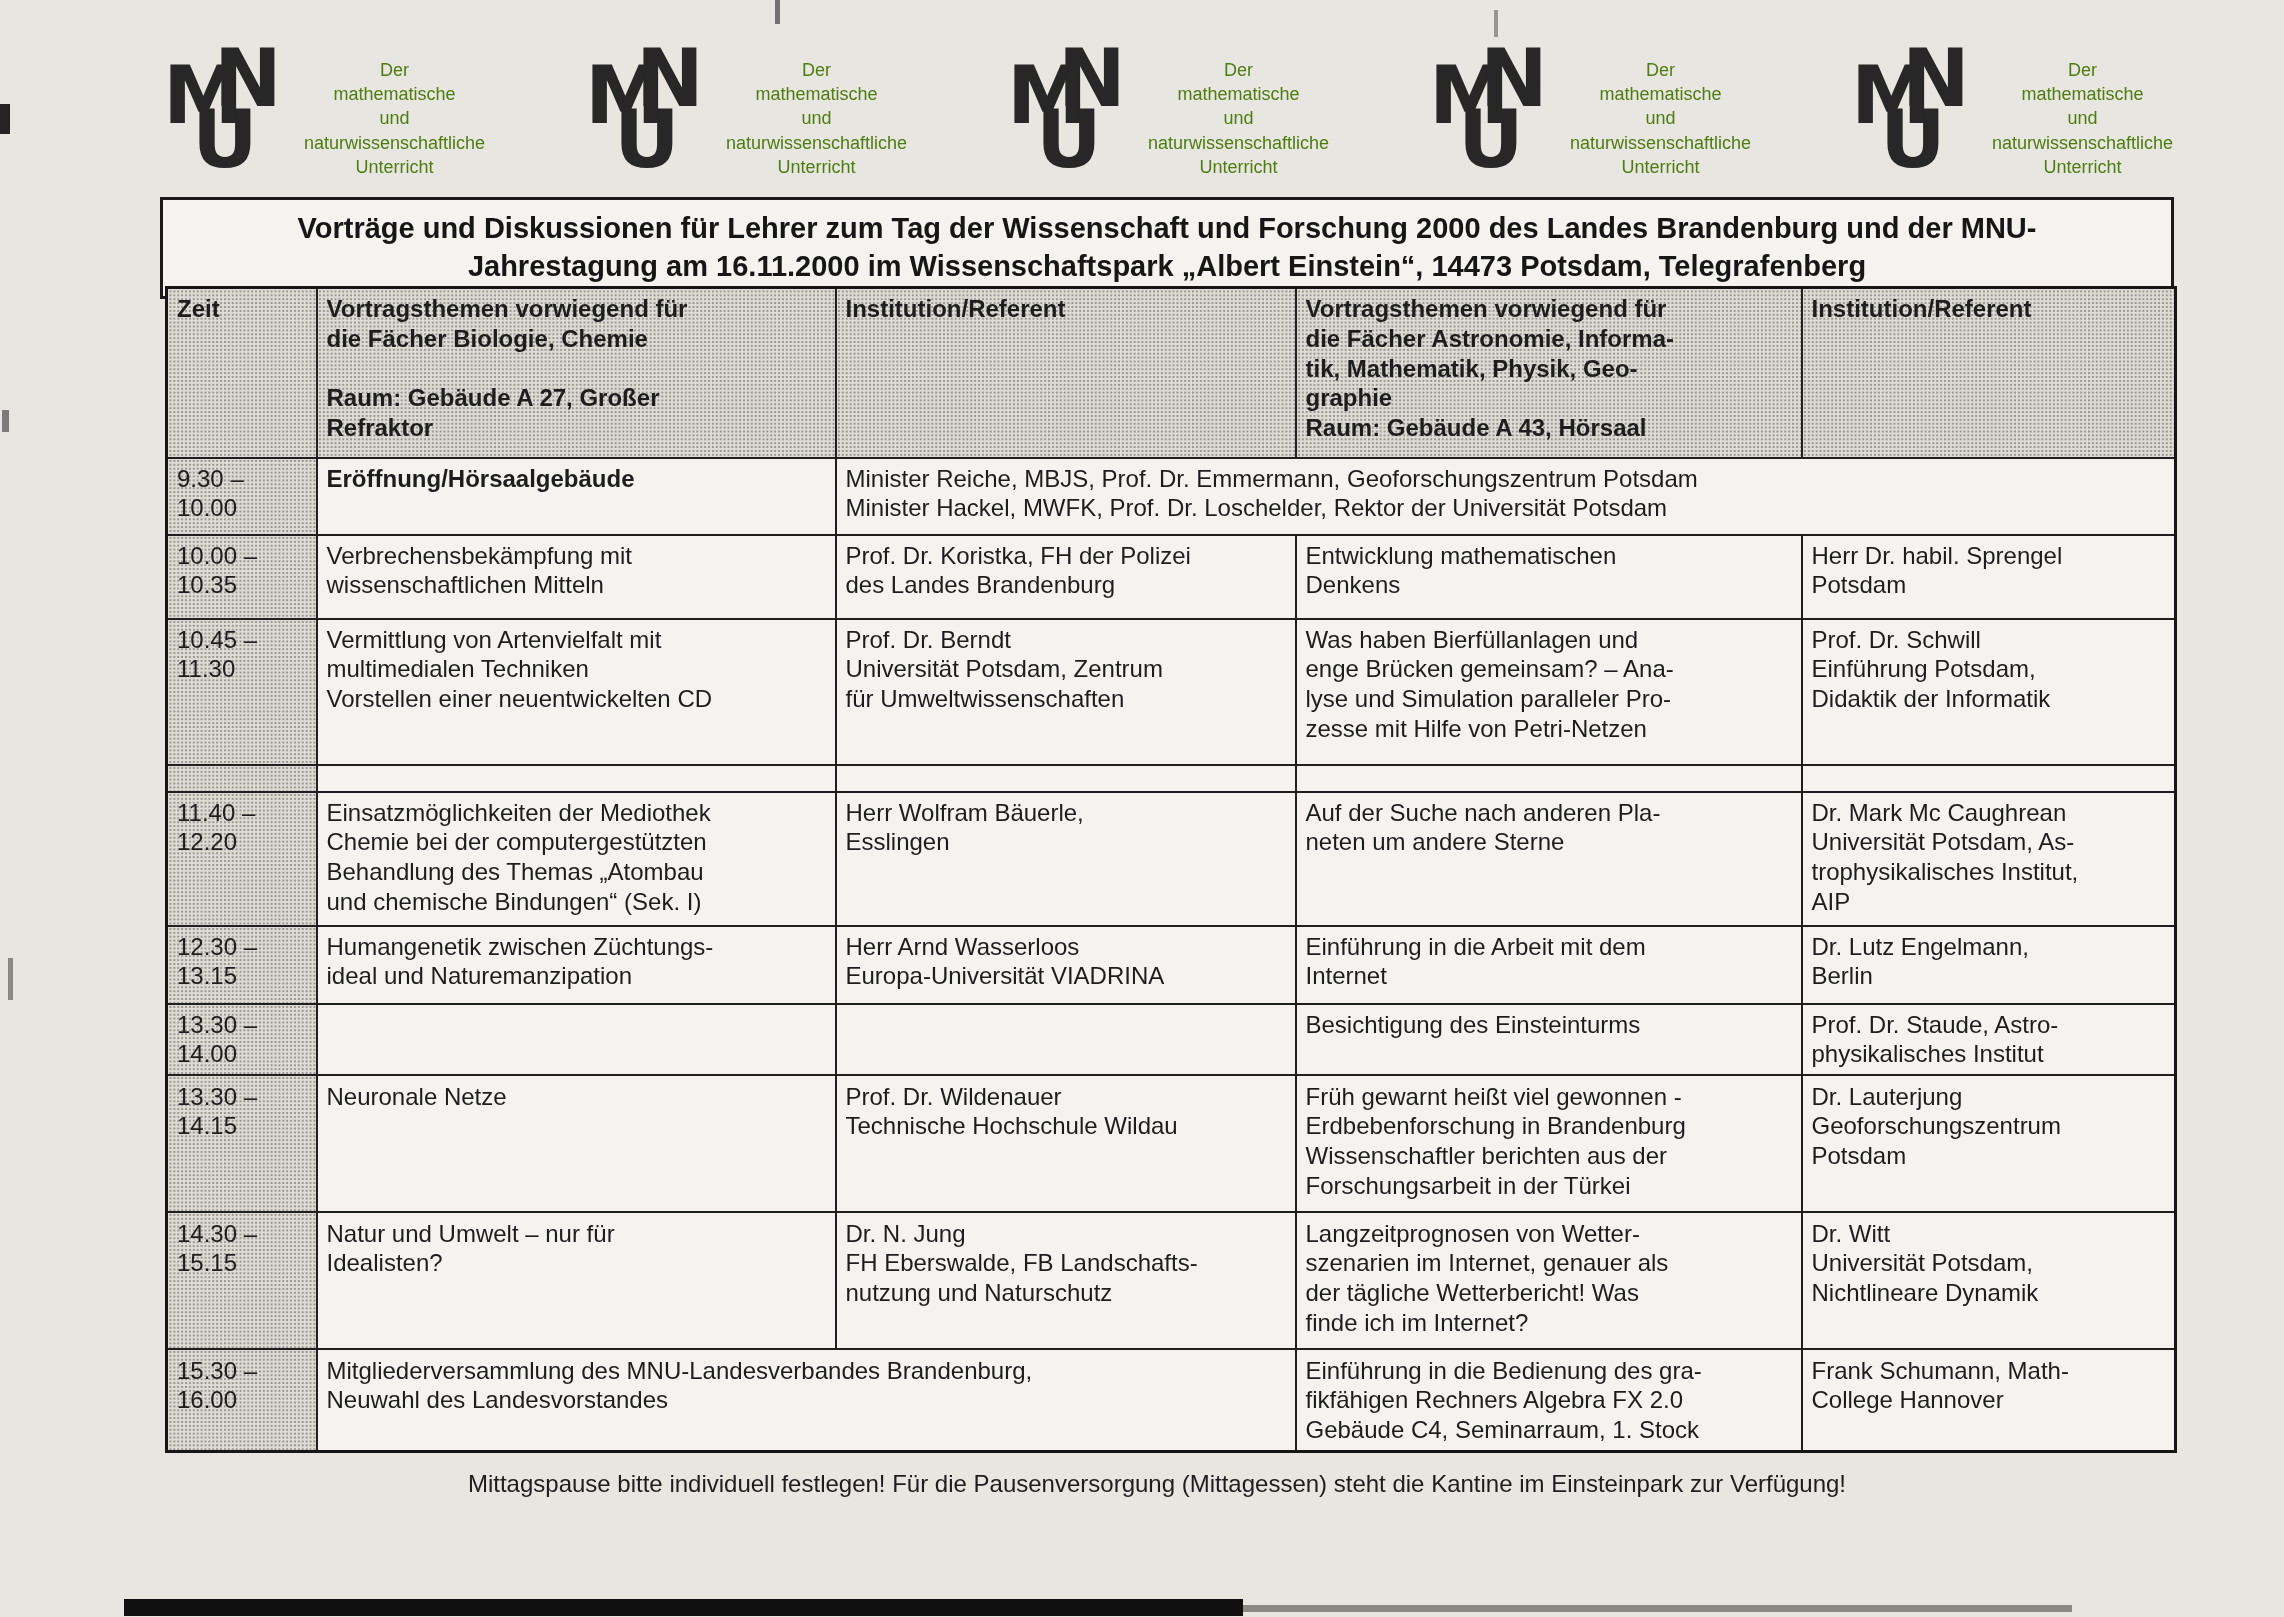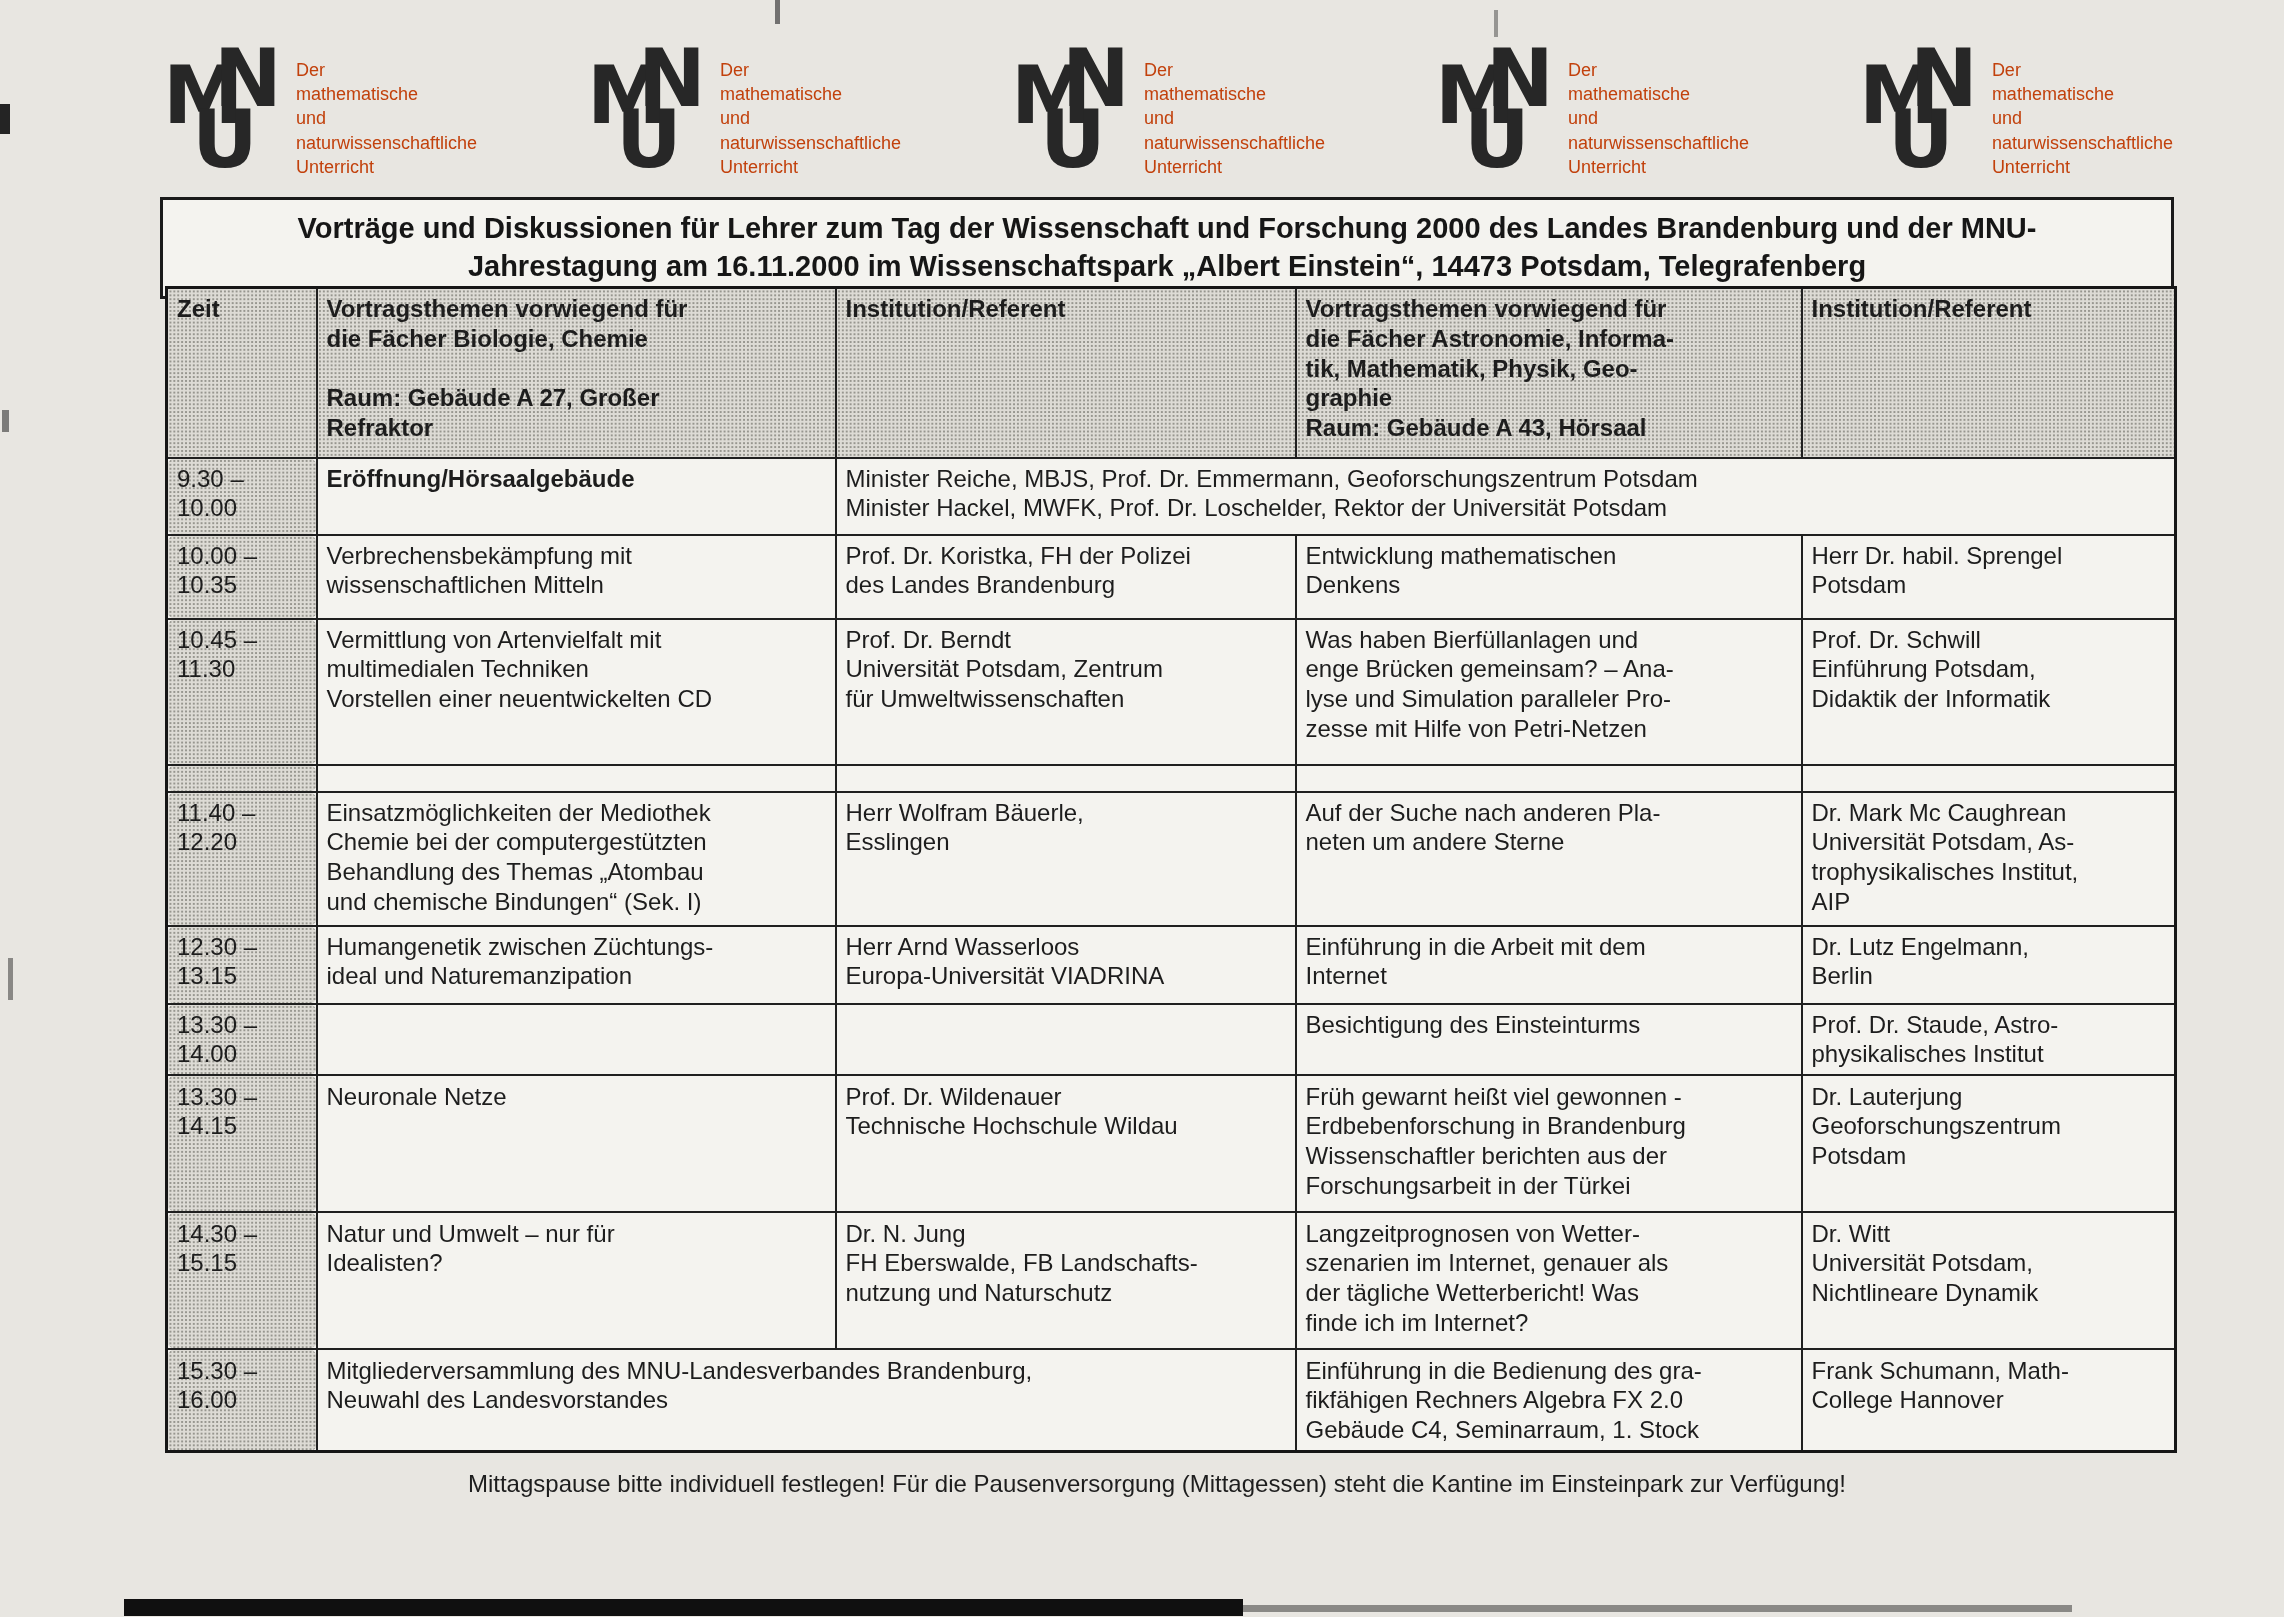--- a/index.html
+++ b/index.html
@@ -17,22 +17,22 @@
   .logo-group{display:flex;align-items:flex-start;}
   .logo-mark{position:relative;width:116px;height:153px;flex:0 0 auto;}
   .logo-mark span{
     position:absolute;font-family:"DejaVu Sans",sans-serif;font-weight:bold;
     color:#272727;line-height:1;
   }
   .lm-m{font-size:81px;left:0;top:21px;}
   .lm-n{font-size:81px;left:51px;top:3.9px;}
   .lm-u{font-size:81px;left:29px;top:65px;}
   .logo-caption{
-    margin-left:17px;padding-top:23.5px;
-    font-size:18px;line-height:1.36;white-space:pre-line;color:#c2410c;
+    margin-left:25px;padding-top:23.5px;
+    font-size:18px;line-height:1.36;white-space:pre-line;color:#4d7c0f;text-align:center;
   }
   
   .title-box{
     position:absolute;left:160px;top:197px;width:2014px;box-sizing:border-box;
     border:3.3px solid #1a1a1a;background:#f4f3ef;
     padding:9px 19.6px 10.4px 19.6px;
   }
   .title-text{
     font-size:29px;font-weight:bold;text-align:center;line-height:1.32;
     white-space:pre-line;color:#161616;
@@ -48,21 +48,21 @@
     font-size:24px;line-height:1.24;padding:5.2px 9px;
     white-space:pre-line;text-align:left;overflow:hidden;
   }
   table.program{border:3.9px solid #161616;}
   th{font-weight:bold;font-size:25px;line-height:1.26;}
   .shaded{
     background-color:#dddbd5;
     background-image:radial-gradient(circle,#97968f 0.8px,transparent 1px);
     background-size:3.9px 3.9px;
   }
-  .zeit{padding:5.2px 5.2px 5.2px 7.8px;border-radius:9px;}
+  .zeit{padding:5.2px 5.2px 5.2px 7.8px;}
   .bold{font-weight:bold;}
   
   .footer-note{
     position:absolute;left:178px;top:1470px;width:1958px;
     font-size:24px;white-space:pre-line;color:#1d1d1d;text-align:center;
   }
   
   .artifact{position:absolute;background:#101010;}
   .a-bar1{left:124px;top:1599px;width:1119px;height:17px;}
   .a-bar2{left:1243px;top:1605px;width:829px;height:7.2px;background:#3c3c3c;opacity:.55;}

